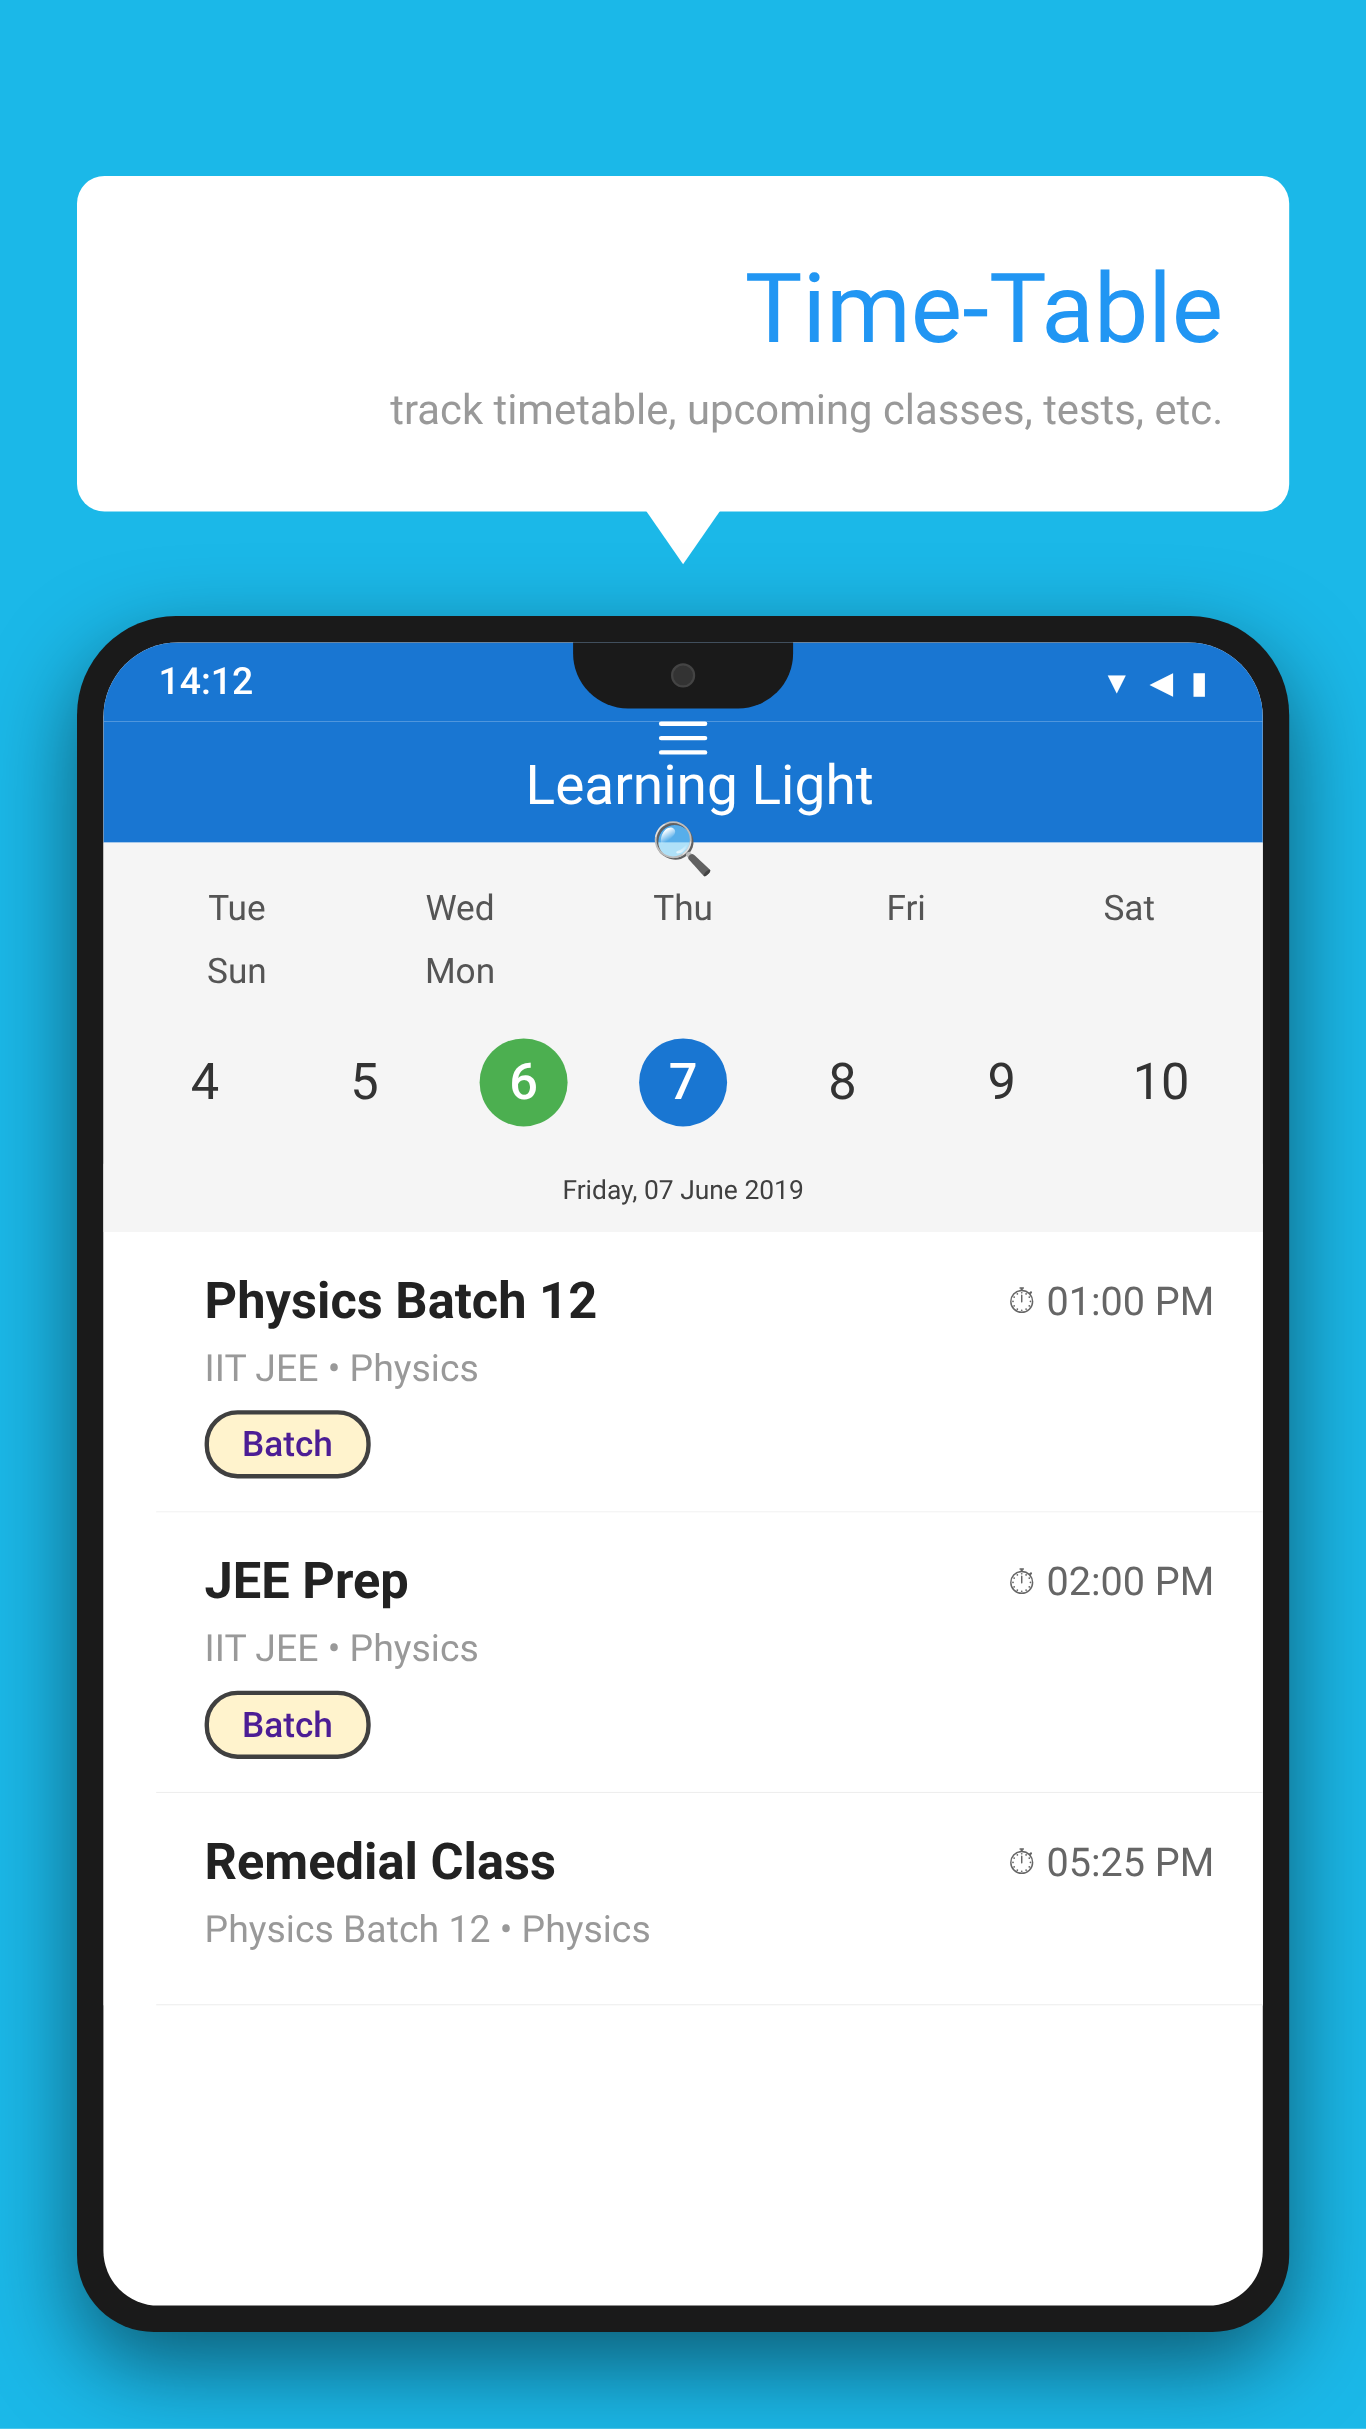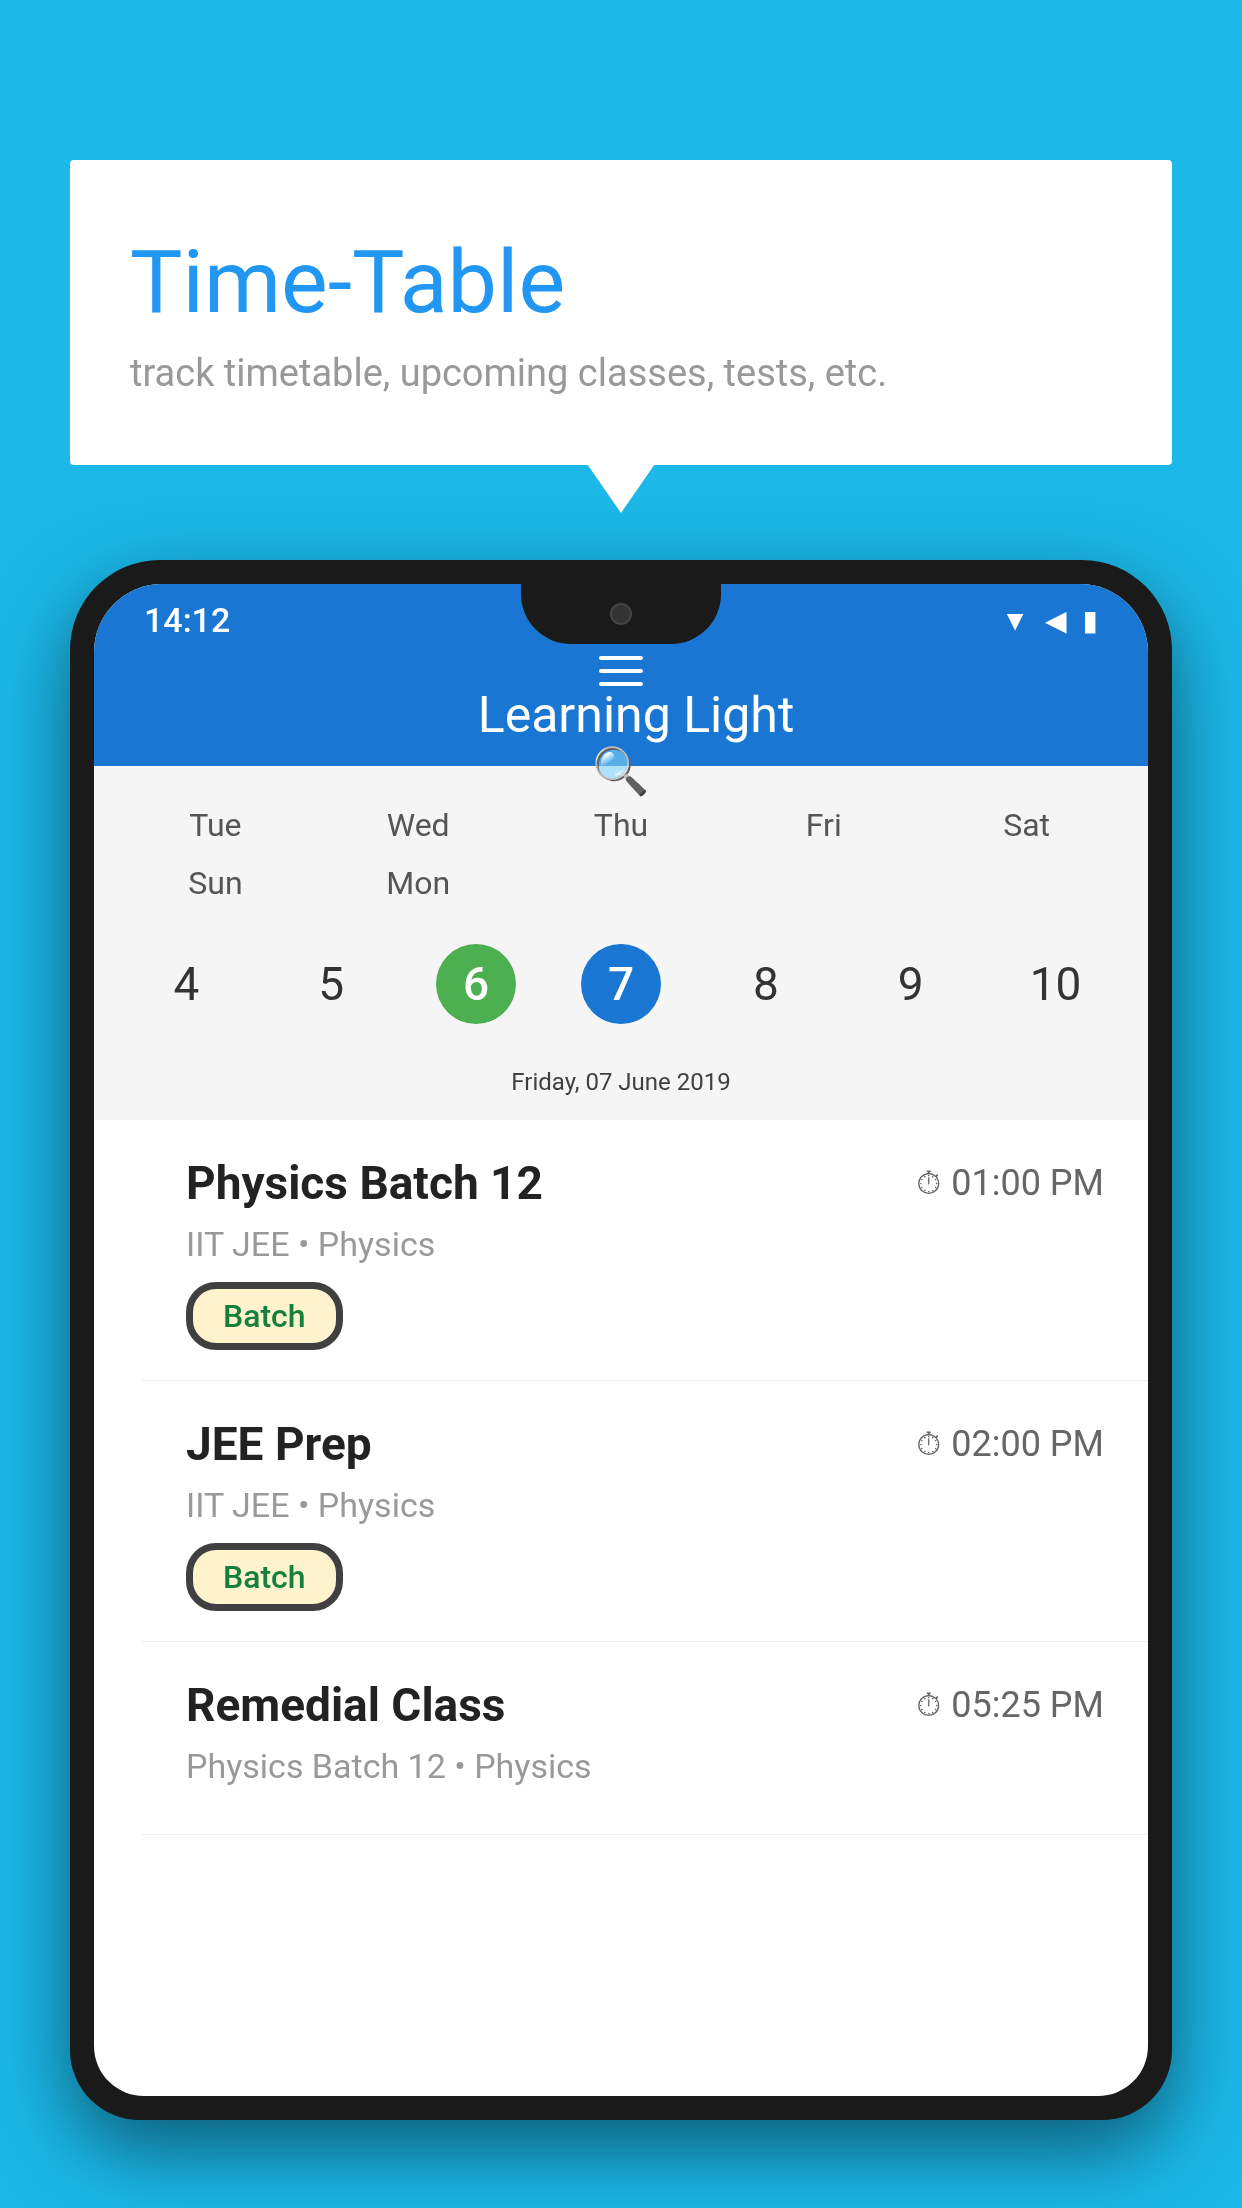--- a/index.html
+++ b/index.html
@@ -19,23 +19,23 @@
       top: 160px;
       left: 70px;
       right: 70px;
       display: flex;
       flex-direction: column;
       align-items: center;
     }
 
     .speech-bubble {
       background: white;
-      border-radius: 4px;
+      border-radius: 25px;
       padding: 70px 60px 70px 60px;
-      text-align: left;
+      text-align: right;
       width: 100%;
       position: relative;
     }
 
     .speech-bubble::after {
       content: '';
       position: absolute;
       bottom: -48px;
       left: 50%;
       transform: translateX(-50%);
@@ -283,22 +283,22 @@
 
     .class-meta {
       font-size: 34px;
       color: #999;
       margin-bottom: 18px;
     }
 
     .batch-badge {
       display: inline-block;
       background: #fff3cd;
-      color: #15803d;
-      border: 7px solid #404040;
+      color: #4c1d95;
+      border: 4px solid #404040;
       border-radius: 30px;
       padding: 8px 30px;
       font-size: 32px;
       font-weight: 500;
     }
   </style>
 </head>
 <body>
 
 <div class="speech-bubble-container">

